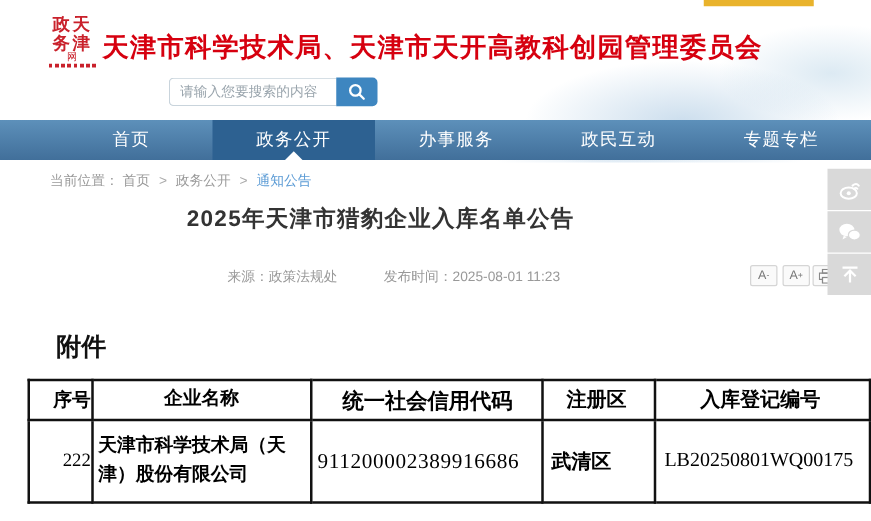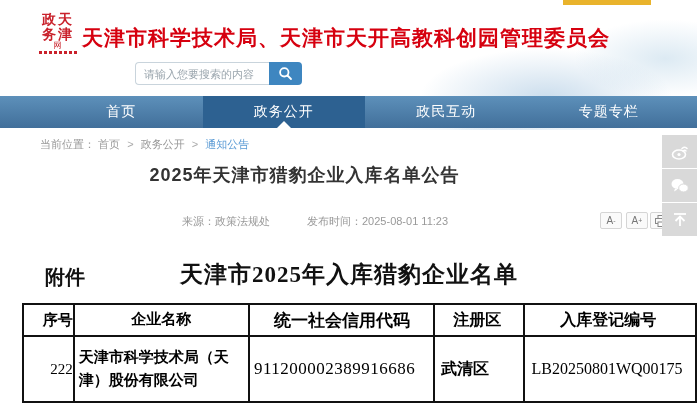--- a/index.html
+++ b/index.html
@@ -109,20 +109,21 @@
           <line x1="9.5" y1="9.5" x2="13" y2="13" stroke="#fff" stroke-width="1.8" stroke-linecap="round"></line>
         </svg>
       </span>
     </button>
   </div>
 
   <div class="nav">
     <div class="nav-items">
       <div class="nav-item">首页</div>
       <div class="nav-item active">政务公开</div>
+      <div class="nav-item">办事服务</div>
       <div class="nav-item">政民互动</div>
       <div class="nav-item">专题专栏</div>
     </div>
   </div>
 
   <div class="breadcrumb">
     <span>当前位置：</span>
     <span class="crumb">首页</span>
     <span class="sep">&gt;</span>
     <span class="crumb">政务公开</span>
@@ -178,21 +179,20 @@
         <svg width="18" height="18" viewBox="0 0 18 18">
           <line x1="3" y1="3" x2="15" y2="3" stroke="#fff" stroke-width="1.8"></line>
           <line x1="9" y1="15" x2="9" y2="6" stroke="#fff" stroke-width="1.8"></line>
           <path d="M4.5 10 L9 5.5 L13.5 10" fill="none" stroke="#fff" stroke-width="1.8"></path>
         </svg>
       </span>
     </div>
   </div>
 
   <div class="attach-label doc">附件</div>
-  <div class="attach-title doc">天津市2025年入库猎豹企业名单</div>
 
   <table class="doc-table">
     <thead>
       <tr>
         <th class="c-no">序号</th>
         <th class="c-name">企业名称</th>
         <th class="c-code" style="text-align:center;letter-spacing:0;">统一社会信用代码</th>
         <th class="c-dist" style="text-align:center;padding-left:0;">注册区</th>
         <th class="c-reg" style="text-align:center;padding-left:0;">入库登记编号</th>
       </tr>

